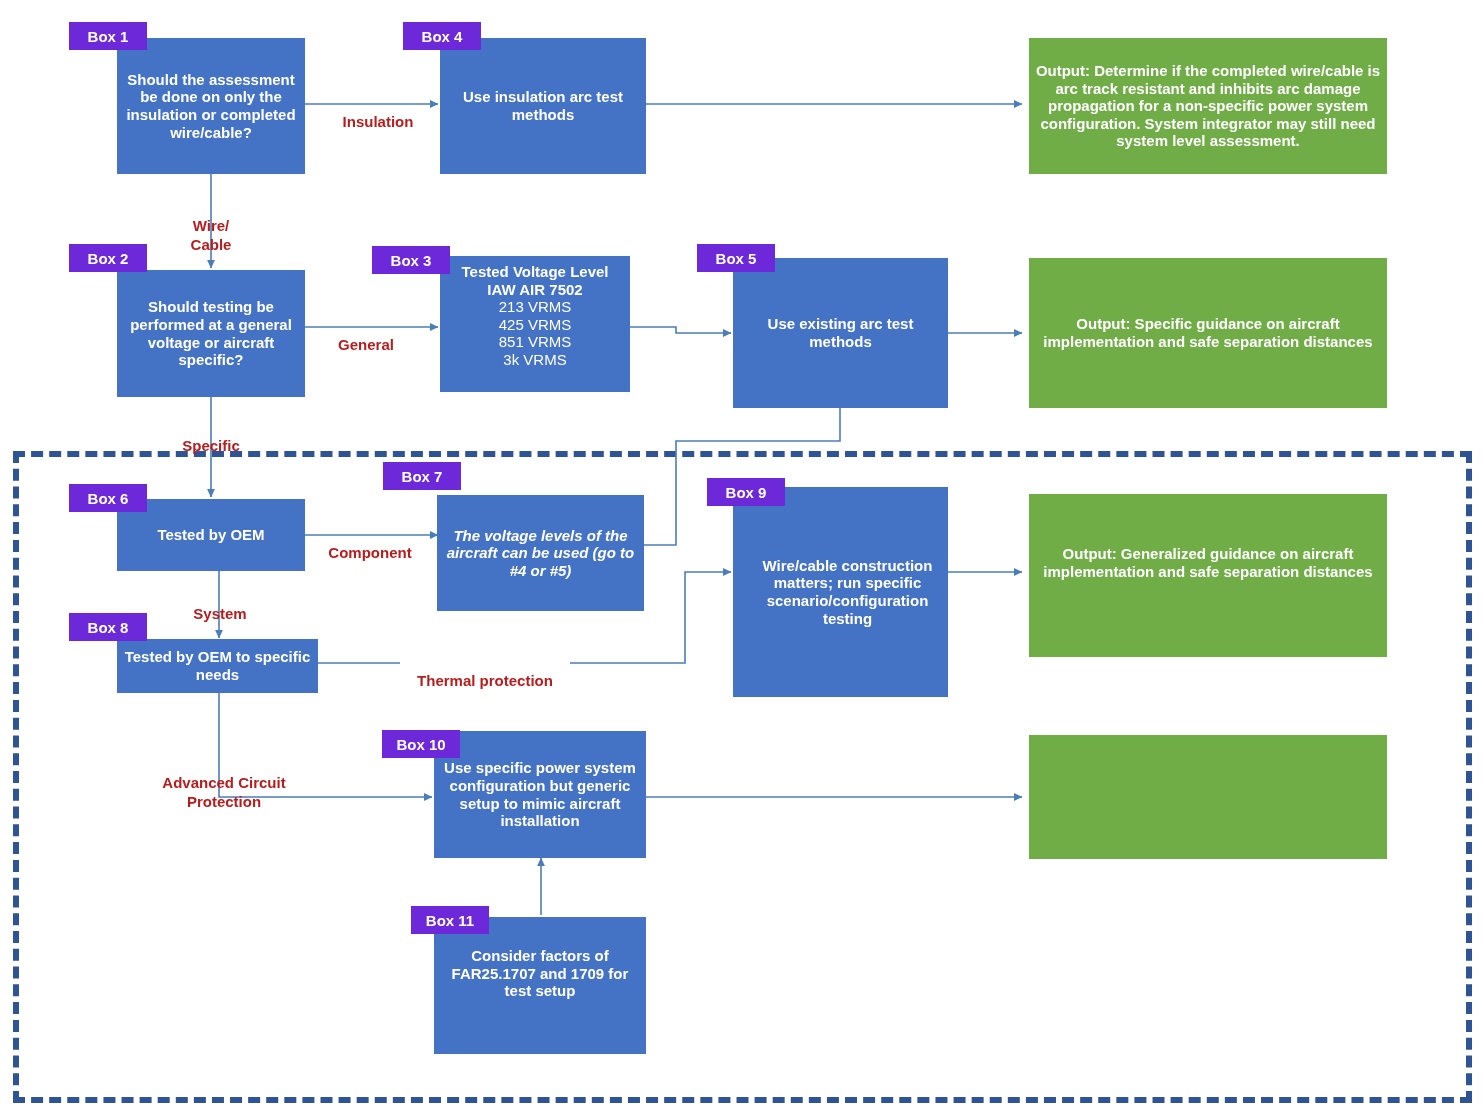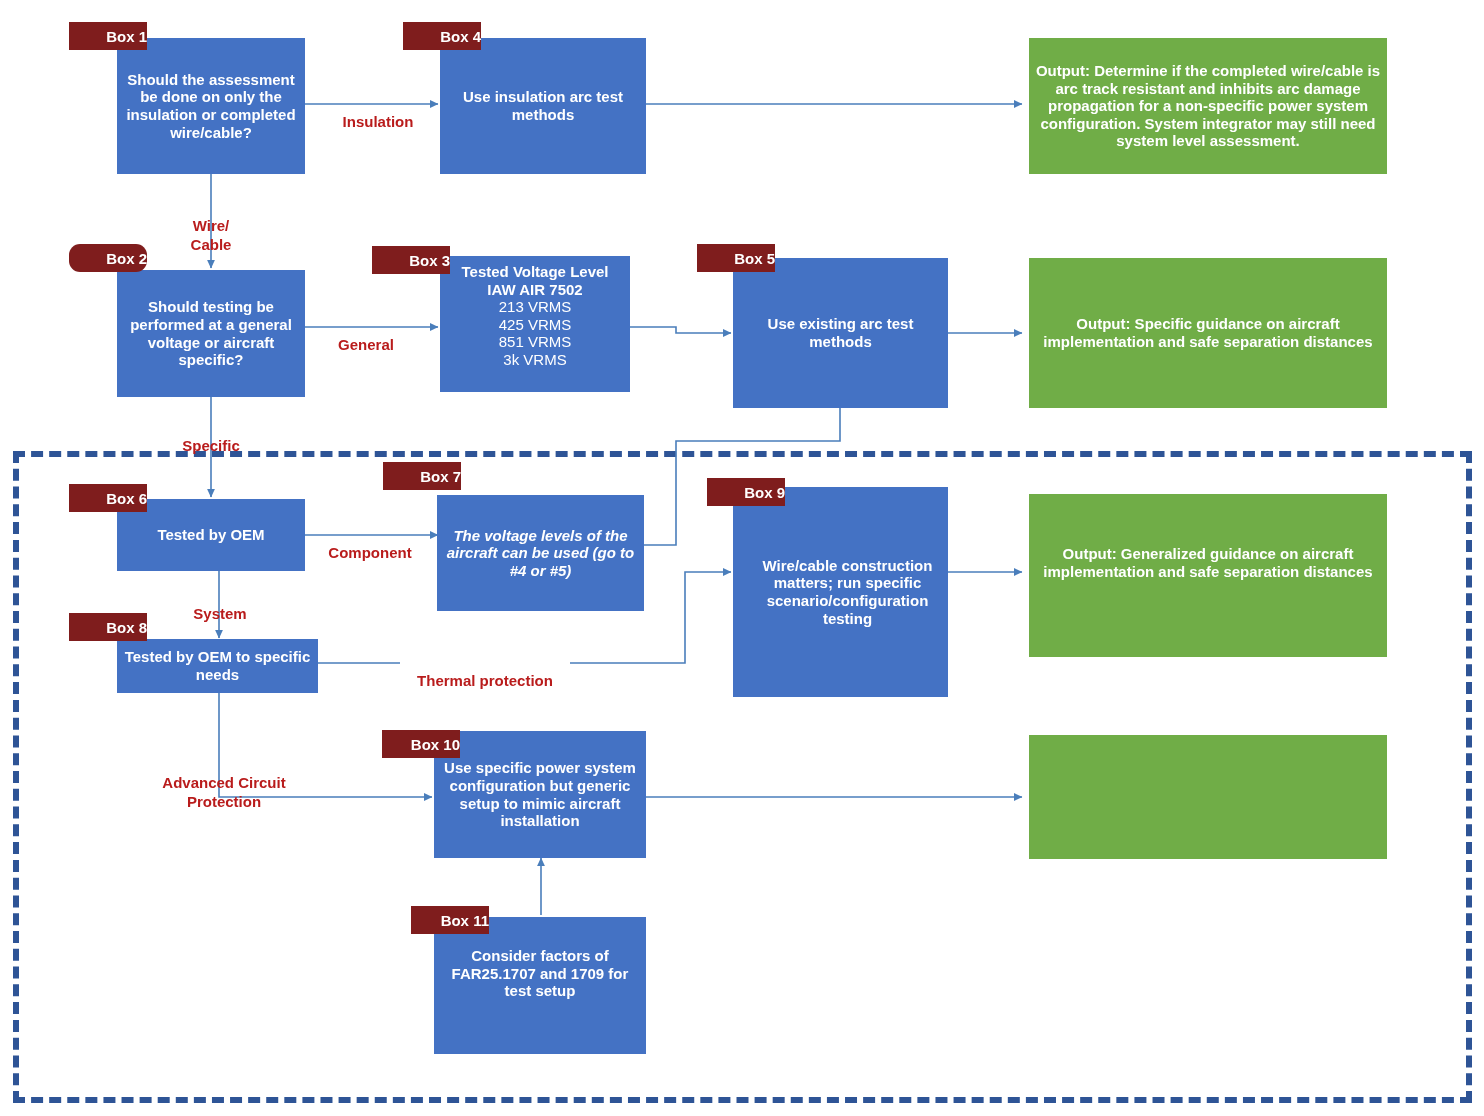--- a/index.html
+++ b/index.html
@@ -37,27 +37,27 @@
   .node.green{ background:#70ad47; font-size:15px; }
   .node .inner{ width:100%; }
 
   
   .volt-head{ font-weight:bold; }
   .volt-item{ font-weight:normal; }
 
   
   .tag{
     position:absolute;
-    background:#7f1d1d;
+    background:#6d28d9;
     color:#ffffff;
     font-weight:bold;
     font-size:15px;
     display:flex;
     align-items:center;
-    justify-content:flex-end;
+    justify-content:center;
     z-index:6;
   }
 
   
   .edge-label{
     position:absolute;
     color:#b91c1c;
     font-weight:bold;
     font-size:15px;
     line-height:1.25;
@@ -131,21 +131,21 @@
     <span>Box 4</span>
   </div>
 
   <div class="node green" style="left:1029px; top:38px; width:358px; height:136px;">
     <span class="inner">Output: Determine if the completed wire/cable is arc track resistant and inhibits arc damage propagation for a non-specific power system configuration.  System integrator may still need system level assessment.</span>
   </div>
 
   <div class="node blue" style="left:117px; top:270px; width:188px; height:127px;">
     <span class="inner">Should testing be performed at a general voltage or aircraft specific?</span>
   </div>
-  <div class="tag" style="left:69px; top:244px; width:78px; height:28px;border-radius:11px;">
+  <div class="tag" style="left:69px; top:244px; width:78px; height:28px;">
     <span>Box 2</span>
   </div>
 
   <div class="node blue" style="left:440px; top:256px; width:190px; height:136px; align-items:flex-start; padding-top:7px;">
     <span class="inner">
       <span class="volt-head">Tested Voltage Level</span><br>
       <span class="volt-head">IAW AIR 7502</span><br>
       <span class="volt-item">213 VRMS</span><br>
       <span class="volt-item">425 VRMS</span><br>
       <span class="volt-item">851 VRMS</span><br>

